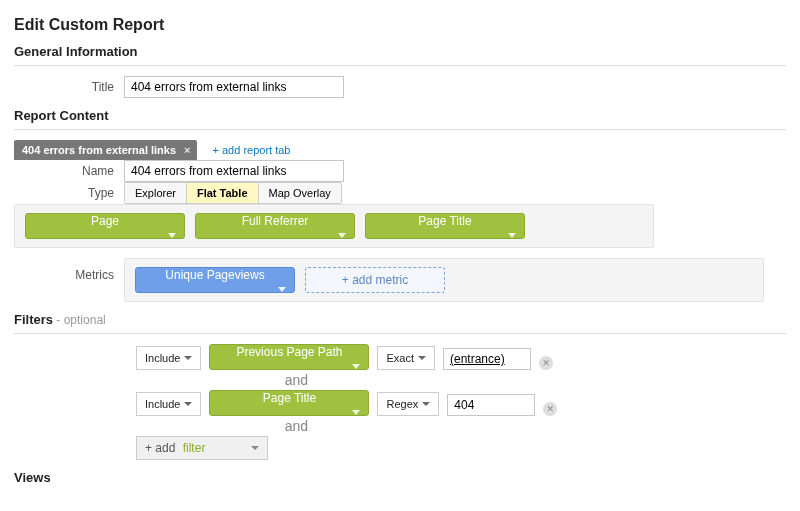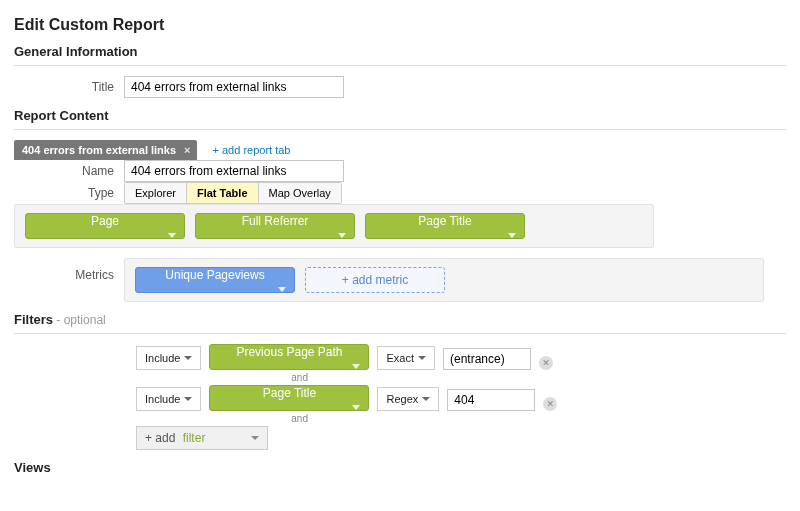--- a/index.html
+++ b/index.html
@@ -38,21 +38,21 @@
   .pill.blue { background: #6f9fe8; border: 1px solid #5a8ad6; color: #fff; }
   .pill.dashed-green { border: 1px dashed #9cc04b; color: #7ea638; background: #f7fbf0; justify-content: center; min-width: 160px; }
   .pill.dashed-blue { border: 1px dashed #7ba3e0; color: #5d87c7; background: #f3f7fd; justify-content: center; min-width: 140px; }
 
   .small-select { display: inline-flex; align-items: center; gap: 4px; border: 1px solid #ccc; background: #fff; height: 24px; padding: 0 8px; font-size: 11px; cursor: pointer; }
   .small-select .caret, .views-toggle .caret { width: 0; height: 0; border-left: 4px solid transparent; border-right: 4px solid transparent; border-top: 4px solid #666; }
 
   .filter-row { display: flex; align-items: flex-end; gap: 8px; }
   .pill.filter-green { background: #a0c040; border: 1px solid #8aab32; color: #fff; min-width: 160px; }
   .del-circle { width: 14px; height: 14px; border-radius: 50%; background: #ddd; display: inline-flex; align-items: center; justify-content: center; font-size: 9px; color: #888; cursor: pointer; }
-  .and { color: #888; font-size: 10px; text-align: right; width: 172px; margin: 2px 0; display:block; }
+  .and { color: #888; font-size: 14px; text-align: right; width: 172px; margin: 2px 0; display:block; }
 
   .add-filter-pill { border: 1px solid #ccc; background: #f0f0f0; color: #555; height: 24px; display: inline-flex; align-items: center; padding: 0 8px; min-width: 132px; justify-content: space-between; cursor: pointer; }
   .add-filter-pill .caret { width: 0; height: 0; border-left: 4px solid transparent; border-right: 4px solid transparent; border-top: 4px solid #888; }
   .add-filter-pill .plus { margin-right: 4px; margin-top: 48px; }
   .add-filter-pill .flabel { color: #8aab32; }
 
   .optional { color: #999; font-weight: normal; font-size: 12px; }
   .filters-block { margin-left: 122px; }
   .filters-block .and { width: 172px; }
 </style>
@@ -147,21 +147,21 @@
         <span class="caret"></span>
       </div>
     <div class="pill filter-green">
         <span class="txt">Previous Page Path</span>
         <span class="caret"></span>
       </div>
     <div class="small-select">
         <span>Exact</span>
         <span class="caret"></span>
       </div>
-    <input class="text" style="width: 88px;" value="(entrance)">
+    <input class="text" style="width: 88px; text-decoration: underline;" value="(entrance)">
     <span class="del-circle">✕</span>
   </div>
   <span class="and">and</span>
   <div class="filter-row">
     <div class="small-select">
         <span>Include</span>
         <span class="caret"></span>
       </div>
     <div class="pill filter-green" style="min-width:160px;">
         <span class="txt">Page Title</span>

